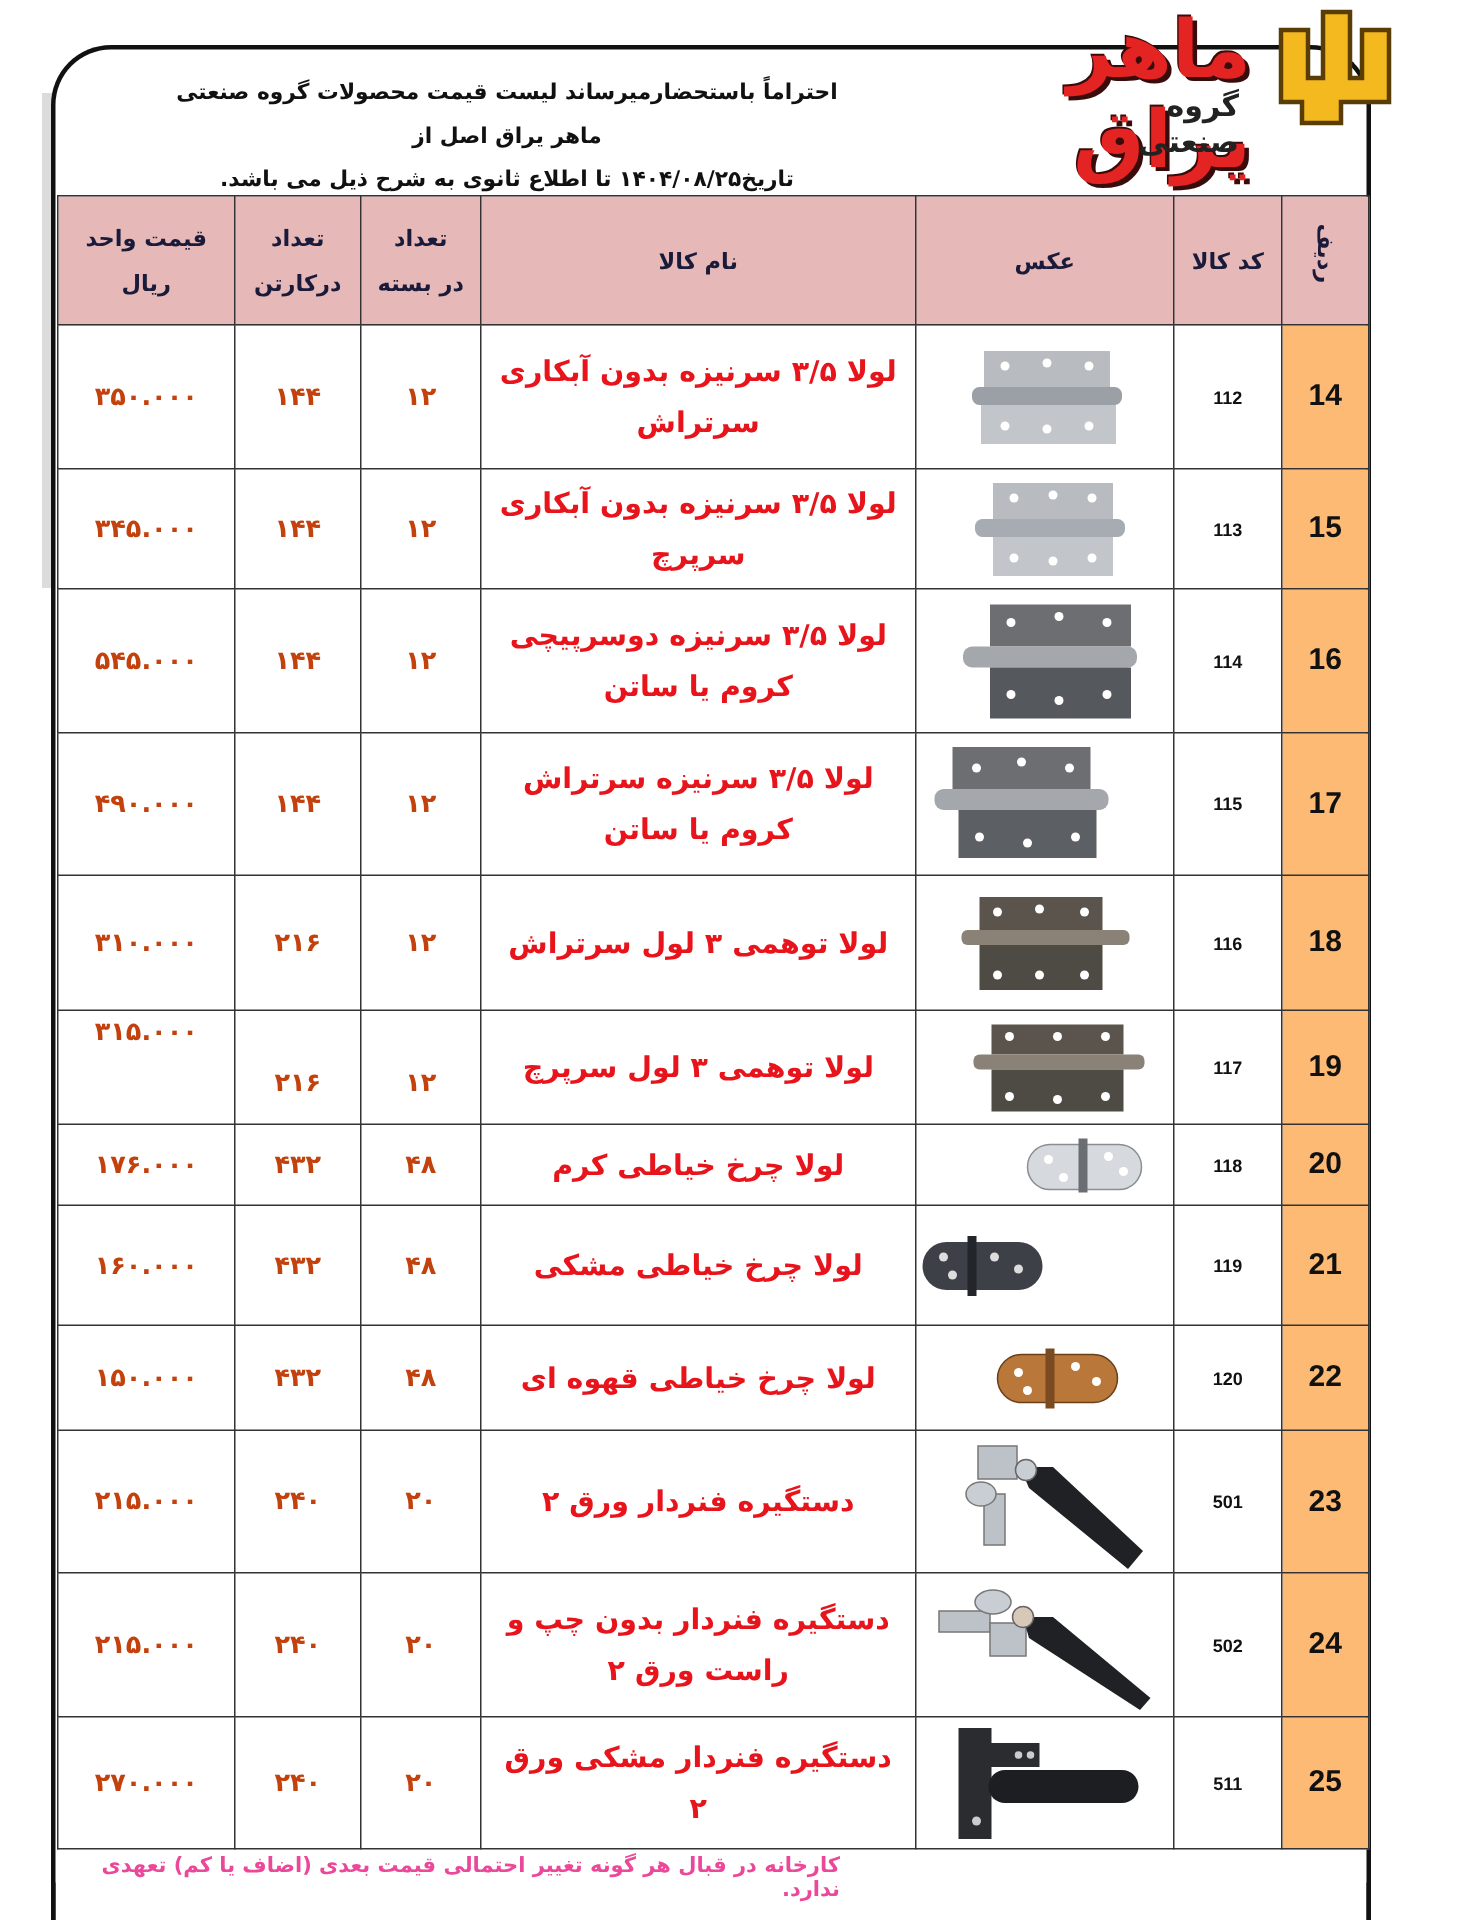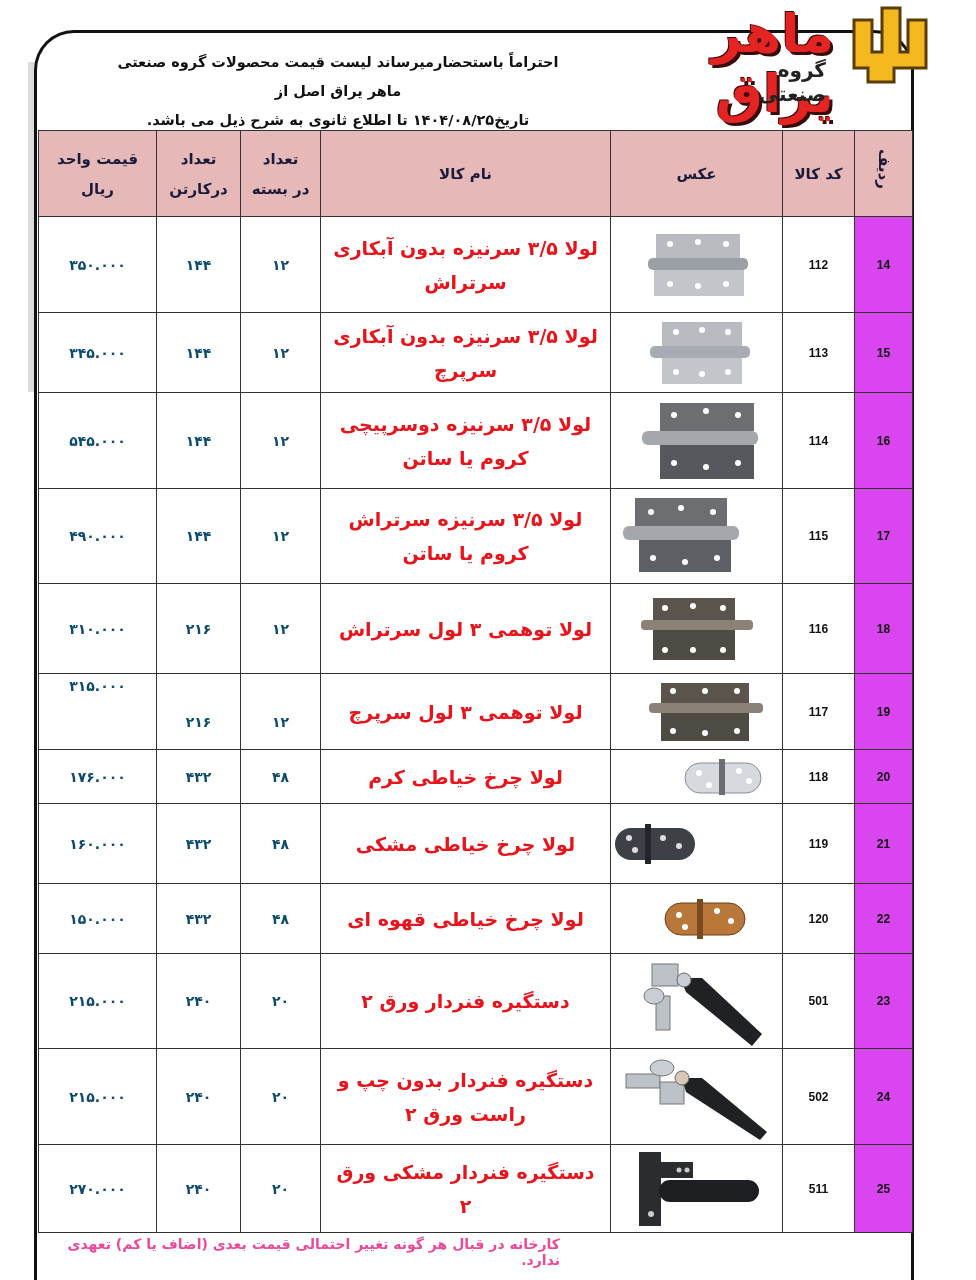--- a/index.html
+++ b/index.html
@@ -44,24 +44,24 @@
   table.price td, table.price th { border: 1.5px solid #333; text-align: center; vertical-align: middle; }
   table.price th { background: #e6b9b8; color: #1a1a3a; font-weight: bold; font-size: 15px; line-height: 30px; height: 86px; }
   .c-row { width: 58px; }
   .c-code { width: 72px; }
   .c-img { width: 172px; }
   .c-name { width: 290px; }
   .c-pack { width: 80px; }
   .c-carton { width: 84px; }
   .c-price { width: 118px; }
 
-  td.rowno { background: #d946ef; font-family: "Liberation Sans", sans-serif; font-weight: bold; font-size: 12px; color: #111; }
+  td.rowno { background: #fdba74; font-family: "Liberation Sans", sans-serif; font-weight: bold; font-size: 20px; color: #111; }
   td.code { font-family: "Liberation Sans", sans-serif; font-weight: bold; font-size: 12px; color: #111; }
   td.name { color: #e8141c; font-weight: bold; font-size: 19px; line-height: 34px; padding: 4px 8px; margin-top: 12px; }
-  td.num { font-weight: bold; font-size: 14px; color: #0c4a6e; }
+  td.num { font-weight: bold; font-size: 17px; color: #c2410c; }
   td.img { padding: 2px; }
 
   .vth { writing-mode: vertical-rl; display:inline-block; font-size: 15px; }
 
   .footer-note {
     position: absolute; left: 60px; top: 1236px; width: 500px; direction: rtl; text-align: right;
     font-weight: bold; font-size: 14px; color: #ec4899;
   }
 
   .hinge { display:block; margin: 0 auto; }

